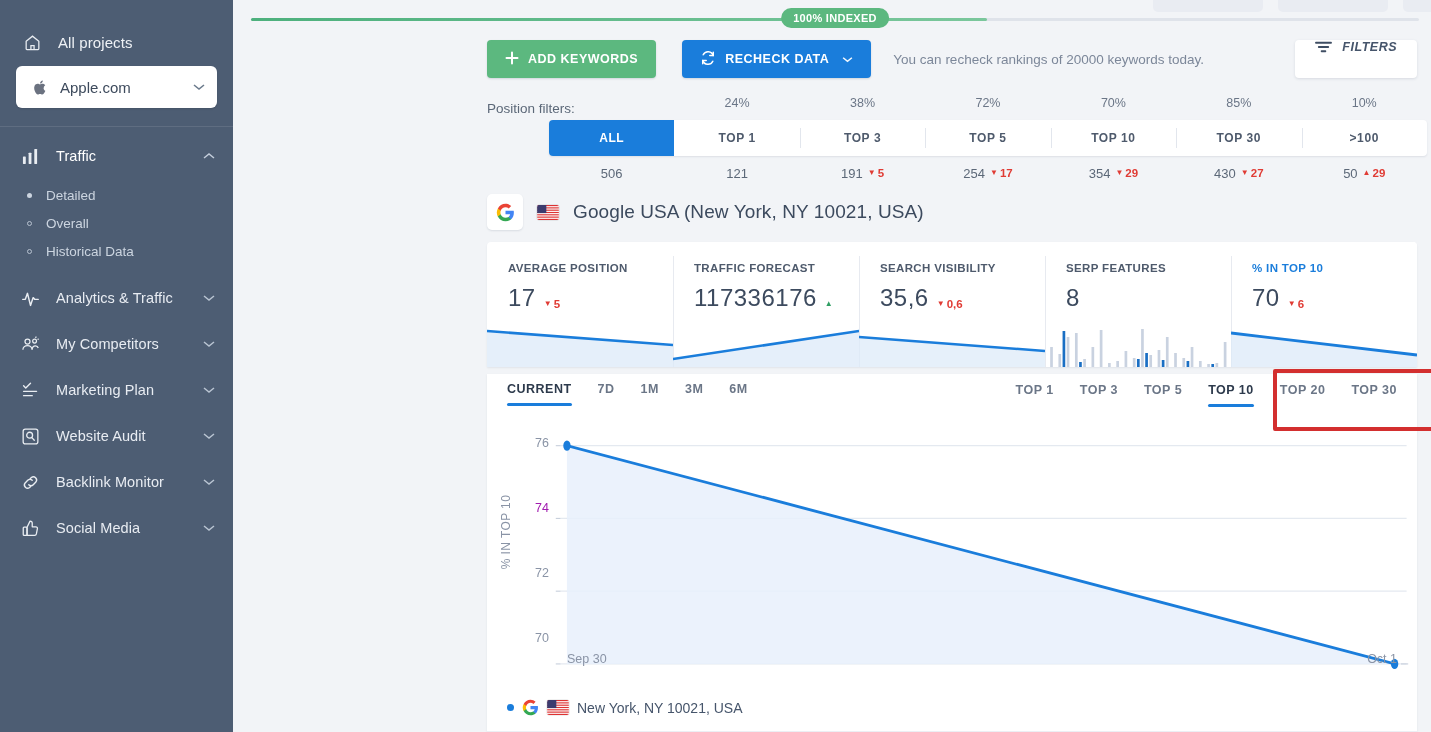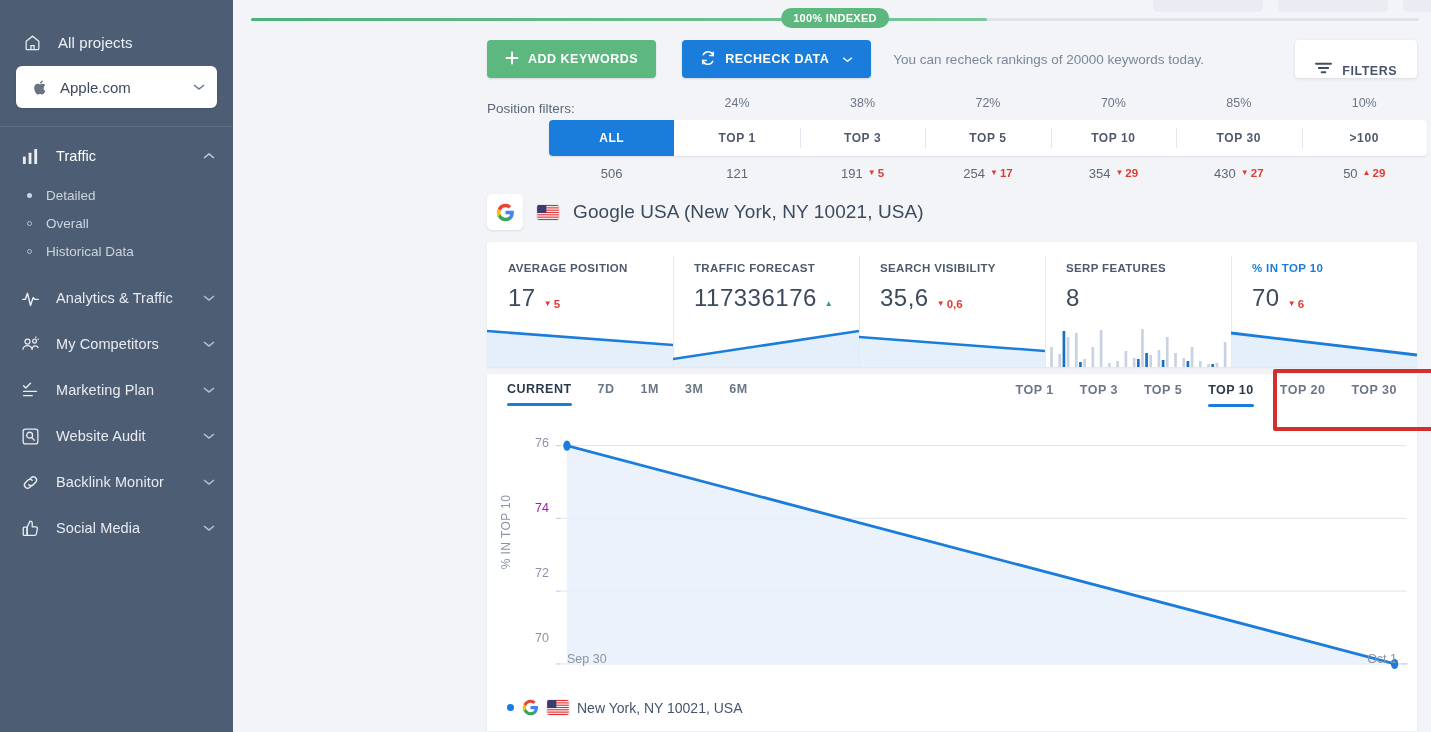--- a/index.html
+++ b/index.html
@@ -72,23 +72,23 @@
     gap: 9px; padding: 0 18px; font-size: 12.5px; font-weight: bold;
     letter-spacing: .5px; color: #fff; cursor: pointer; border: none;
     box-shadow: 0 1px 2px rgba(30,50,80,.15);
   }
   .btn-green { background: #5cb87f; }
   .btn-blue { background: #1a7ddb; }
   .btn .caret { font-size: 10px; opacity: .95; margin-left: 4px; }
   .recheck-note { margin-left: 22px; font-size: 13.5px; color: #7c8799; }
   .filters-btn {
     margin-left: auto; background: #fff; color: #46556b; height: 38px;
-    border-radius: 4px; display: inline-flex; align-items: flex-end; gap: 10px;
+    border-radius: 4px; display: inline-flex; align-items: flex-start; gap: 10px;
     padding: 0 20px; font-size: 12.5px; font-weight: bold; letter-spacing: .5px;
-    cursor: pointer; box-shadow: 0 1px 3px rgba(30,50,80,.13);
+    cursor: pointer; box-shadow: 0 1px 3px rgba(30,50,80,.13); font-style: italic;
   }
 
   
   .posfilter { position: absolute; top: 96px; left: 254px; right: 14px; height: 82px; }
   .pf-label { position: absolute; left: 0; top: 5px; font-size: 13.5px; color: #5c6878; }
   .pf-group { position: absolute; left: 62px; top: 0; width: 878px; }
   .pf-pcts { display: flex; height: 24px; }
   .pf-pcts .pf-cell { flex: 1; text-align: center; font-size: 12.5px; color: #6b7687; }
   .pf-pcts .pf-cell:first-child { visibility: hidden; }
   .pf-tabs {

